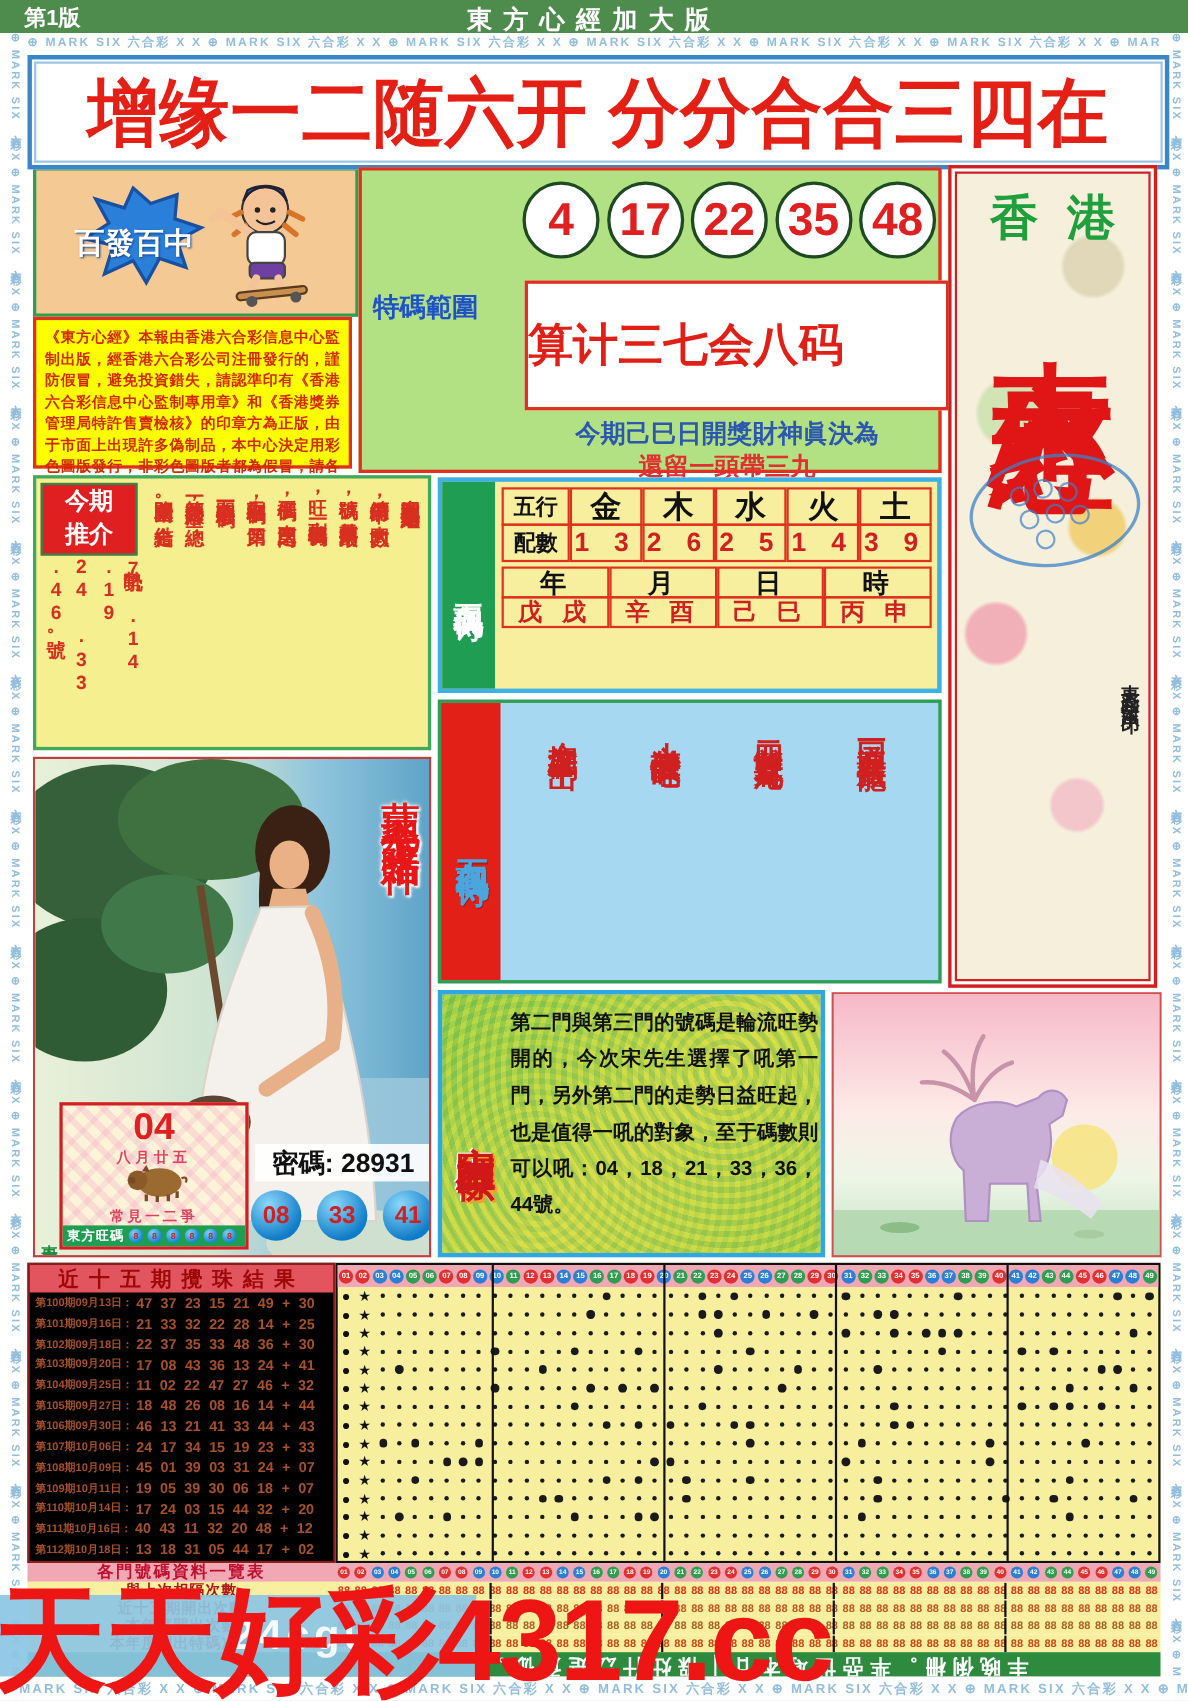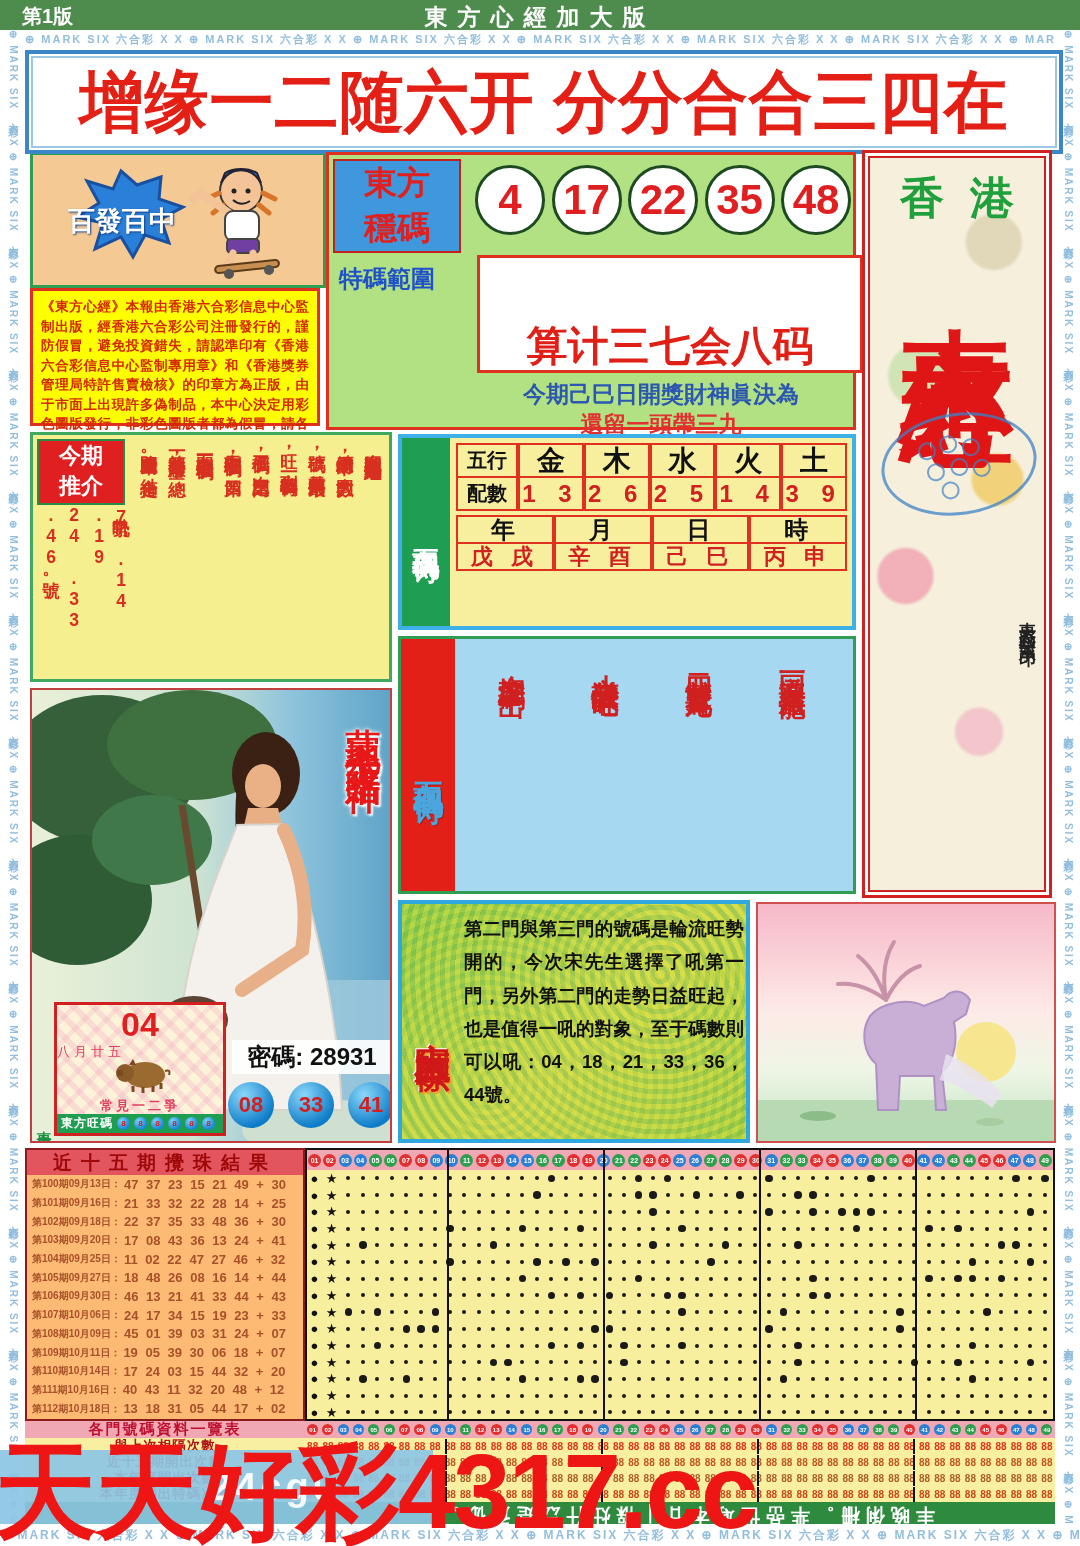--- a/index.html
+++ b/index.html
@@ -33,21 +33,21 @@
   
   .stable{left:326px;top:152px;width:530px;height:278px;background:#b2e183;border:3px solid #e03020;box-sizing:border-box;}
   .stable-label{left:4px;top:4px;width:128px;height:94px;background:#3f97dc;border:2px solid #c02020;
                 box-sizing:border-box;text-align:center;color:#e02020;font-size:33px;font-weight:900;line-height:1.35;}
   .balls-row{left:146px;top:10px;width:376px;display:flex;justify-content:space-between;}
   .ball{width:70px;height:70px;border-radius:50%;background:#fff;border:3px solid #1d4a20;
         display:flex;align-items:center;justify-content:center;font-size:42px;font-weight:900;color:#e02020;box-sizing:border-box;}
   .range-title{left:10px;top:108px;font-size:24px;font-weight:900;color:#1f52c8;}
   .range-list{left:10px;top:146px;font-size:19px;font-weight:900;color:#d83020;line-height:1.65;}
   .slogan{left:148px;top:100px;width:386px;height:118px;background:#fff;border:3px solid #e03020;
-          box-sizing:border-box;display:flex;flex-direction:column;align-items:center;justify-content:flex-end;}
+          box-sizing:border-box;display:flex;flex-direction:row;align-items:center;justify-content:flex-start;}
   .slogan span{font-size:41px;font-weight:900;color:#e02016;line-height:1.15;white-space:nowrap;}
   .blue-line{left:140px;top:224px;width:384px;text-align:center;font-size:23px;font-weight:900;color:#2b57b0;}
   .red-line{left:140px;top:254px;width:384px;text-align:center;font-size:23px;font-weight:900;color:#e03030;}
   
   .intro{left:30px;top:432px;width:362px;height:250px;background:#f6ef8f;border:3px solid #3faa5f;box-sizing:border-box;}
   .intro-badge{left:4px;top:4px;width:88px;height:66px;background:#e02020;border:2px solid #2a8a4a;
                box-sizing:border-box;color:#fff;font-size:22px;font-weight:900;text-align:center;line-height:1.35;z-index:2;}
   .intro-cols{left:6px;top:6px;width:346px;height:234px;display:flex;flex-direction:row-reverse;
               justify-content:space-between;}
   .vcol{writing-mode:vertical-rl;text-orientation:upright;font-size:17.5px;font-weight:900;
@@ -96,21 +96,21 @@
   .photo-title{right:4px;top:10px;writing-mode:vertical-rl;text-orientation:upright;font-size:35px;font-weight:900;
                color:#e81818;letter-spacing:10px;text-shadow:0 0 3px #fff,0 0 5px #fff,2px 2px 2px #fff;}
   .photo-side{left:2px;bottom:6px;writing-mode:vertical-rl;text-orientation:upright;font-size:15px;font-weight:900;
               color:#1f8f3f;text-shadow:0 0 3px #fff;letter-spacing:2px;}
   .calendar{left:22px;top:312px;width:172px;height:134px;border:3px solid #d02020;box-sizing:border-box;
             background:
             repeating-linear-gradient(45deg, rgba(240,150,190,.25) 0 6px, transparent 6px 14px),
             repeating-linear-gradient(-45deg, rgba(240,150,190,.2) 0 5px, transparent 5px 16px),
             #fdf3d8;}
   .cal-num{left:0;top:2px;width:100%;text-align:center;font-size:34px;font-weight:900;color:#e02020;line-height:1;}
-  .cal-date{left:0;top:38px;width:100%;font-size:13px;font-weight:400;color:#e04060;letter-spacing:4px;}
+  .cal-date{left:0;top:38px;width:100%;text-align:center;font-size:13px;font-weight:700;color:#e04060;letter-spacing:4px;}
   .cal-phrase{left:0;top:92px;width:100%;text-align:center;font-size:13px;font-weight:900;color:#e04060;letter-spacing:3px;}
   .cal-foot{left:0;bottom:0;width:100%;height:19px;background:#1f9e53;display:flex;align-items:center;padding-left:4px;box-sizing:border-box;}
   .cal-foot b{color:#fff;font-size:12px;letter-spacing:1px;}
   .miniball{width:13px;height:13px;border-radius:50%;margin-left:4px;
             background:radial-gradient(circle at 35% 30%,#7cd0f8,#1488d8 70%);
             color:#d02020;font-size:8px;font-weight:bold;display:flex;align-items:center;justify-content:center;}
   .pwd{left:200px;top:350px;width:160px;height:34px;background:rgba(255,255,255,.9);
        font-size:24px;font-weight:900;color:#111;display:flex;align-items:center;justify-content:center;}
   .pwballs{left:196px;top:392px;width:166px;display:flex;justify-content:space-between;}
   .bigball{width:46px;height:46px;border-radius:50%;background:radial-gradient(circle at 35% 28%,#8cd8fa,#0e7cc8 72%);
@@ -121,21 +121,21 @@
           repeating-radial-gradient(circle at 75% 30%, rgba(220,230,60,.30) 0 5px, rgba(90,180,70,.25) 5px 10px),
           repeating-radial-gradient(circle at 25% 75%, rgba(220,230,60,.25) 0 5px, rgba(90,180,70,.2) 5px 10px),
           linear-gradient(135deg,#8cc84c,#d8d855 55%,#a8cc48);}
   .master-label{left:2px;top:4px;width:56px;height:230px;display:flex;align-items:center;justify-content:center;}
   .master-label div{writing-mode:vertical-rl;text-orientation:upright;font-size:36px;font-weight:900;color:#d01818;
                     letter-spacing:4px;text-shadow:2px 2px 0 #f0a030,-1px -1px 0 #fff,1px -1px 0 #f0a030;}
   .master-text{left:62px;top:8px;width:280px;font-size:18.5px;font-weight:900;color:#111;line-height:1.8;text-align:justify;}
   
   .horse{left:756px;top:902px;width:300px;height:241px;border:2px solid #d05050;box-sizing:border-box;}
   
-  .results{left:25px;top:1148px;width:280px;height:273px;background:#fdba74;border:2px solid #8c1c1c;box-sizing:border-box;}
+  .results{left:25px;top:1148px;width:280px;height:273px;background:#000000;border:2px solid #8c1c1c;box-sizing:border-box;}
   .results-h{height:25px;background:#e2545e;display:flex;align-items:center;justify-content:center;
              font-size:19px;font-weight:900;color:#9e0808;letter-spacing:9px;}
   .rrow{display:flex;height:18.7px;align-items:center;padding-left:5px;color:#a8502a;font-weight:bold;}
   .rrow .p{font-size:10px;white-space:nowrap;}
   .rrow .n{font-size:13px;margin-left:3px;word-spacing:4px;white-space:nowrap;}
   
   .grid{left:305px;top:1148px;width:750px;height:273px;background:#f7ef9e;border:2px solid #111;box-sizing:border-box;}
   .grid-h{height:20px;background:#f0a8b4;display:flex;align-items:center;}
   .gh-cell{width:15.22px;display:flex;justify-content:center;}
   .gh-ball{width:13px;height:13px;border-radius:50%;color:#fff;font-size:7px;font-weight:bold;
@@ -201,24 +201,20 @@
     <div class="abs starburst-label">百發百中</div>
   </div>
 
   <div class="abs headline">
     <span>增缘一二随六开 分分合合三四在</span>
   </div>
 
   <div class="abs disclaimer">《東方心經》本報由香港六合彩信息中心監制出版，經香港六合彩公司注冊發行的，謹防假冒，避免投資錯失，請認準印有《香港六合彩信息中心監制專用章》和《香港獎券管理局特許售賣檢核》的印章方為正版，由于市面上出現許多偽制品，本中心決定用彩色圖版發行，非彩色圖版者都為假冒，請各位朋友多加注意！！！</div>
 
   <div class="abs stable">
-    <div class="abs stable-label">
-      <div>東方</div>
-      <div>穩碼</div>
-    </div>
     <div class="abs balls-row" id="stable-balls">
         <div class="ball">4</div>
         <div class="ball">17</div>
         <div class="ball">22</div>
         <div class="ball">35</div>
         <div class="ball">48</div>
       </div>
     <div class="abs range-title">特碼範圍</div>
     <div class="abs slogan">
       <span>算计三七会八码</span>

